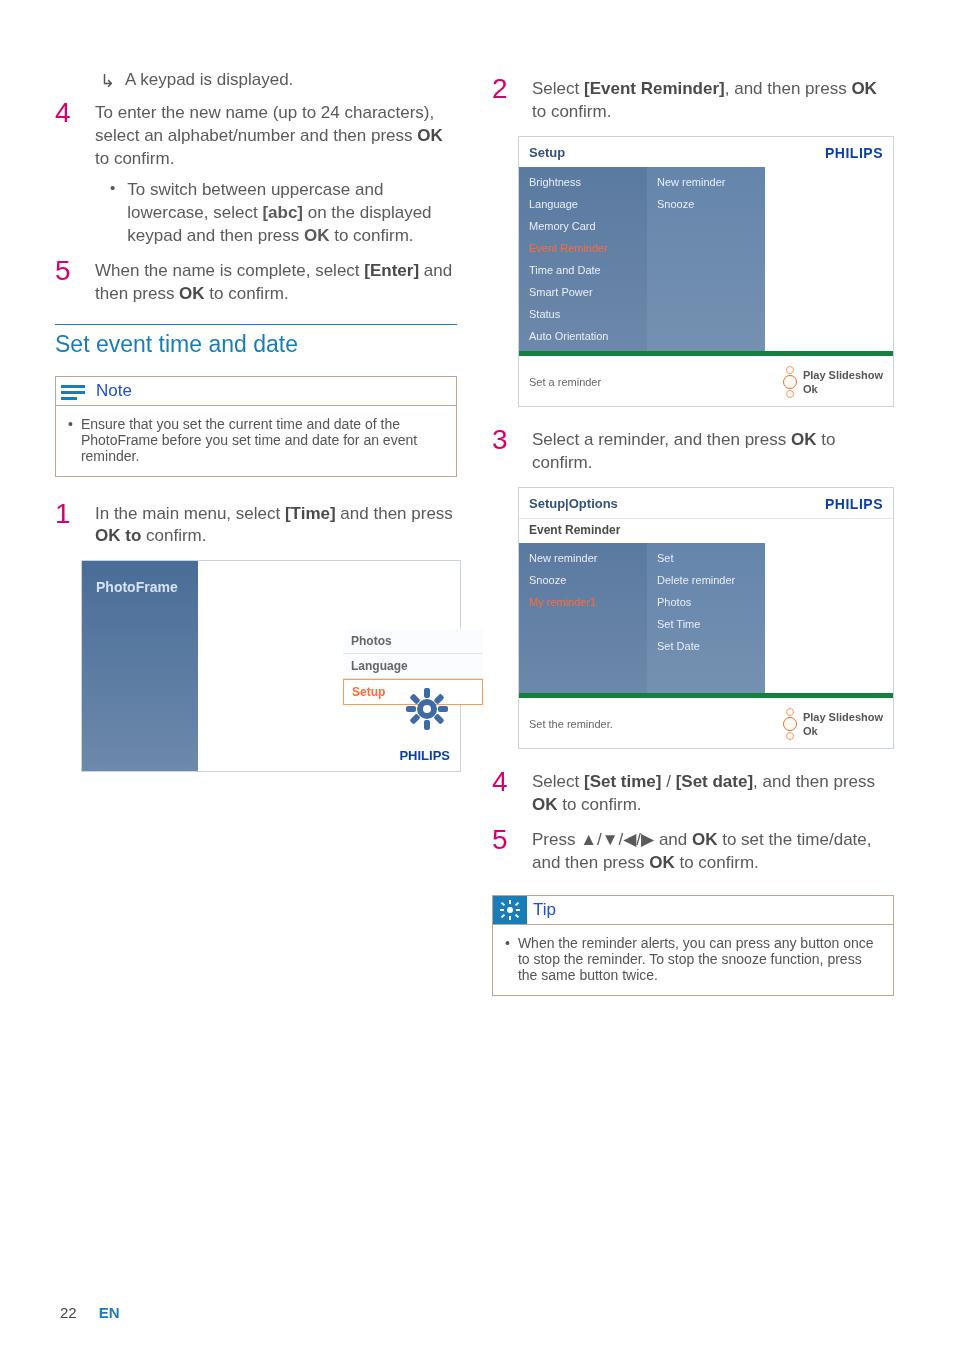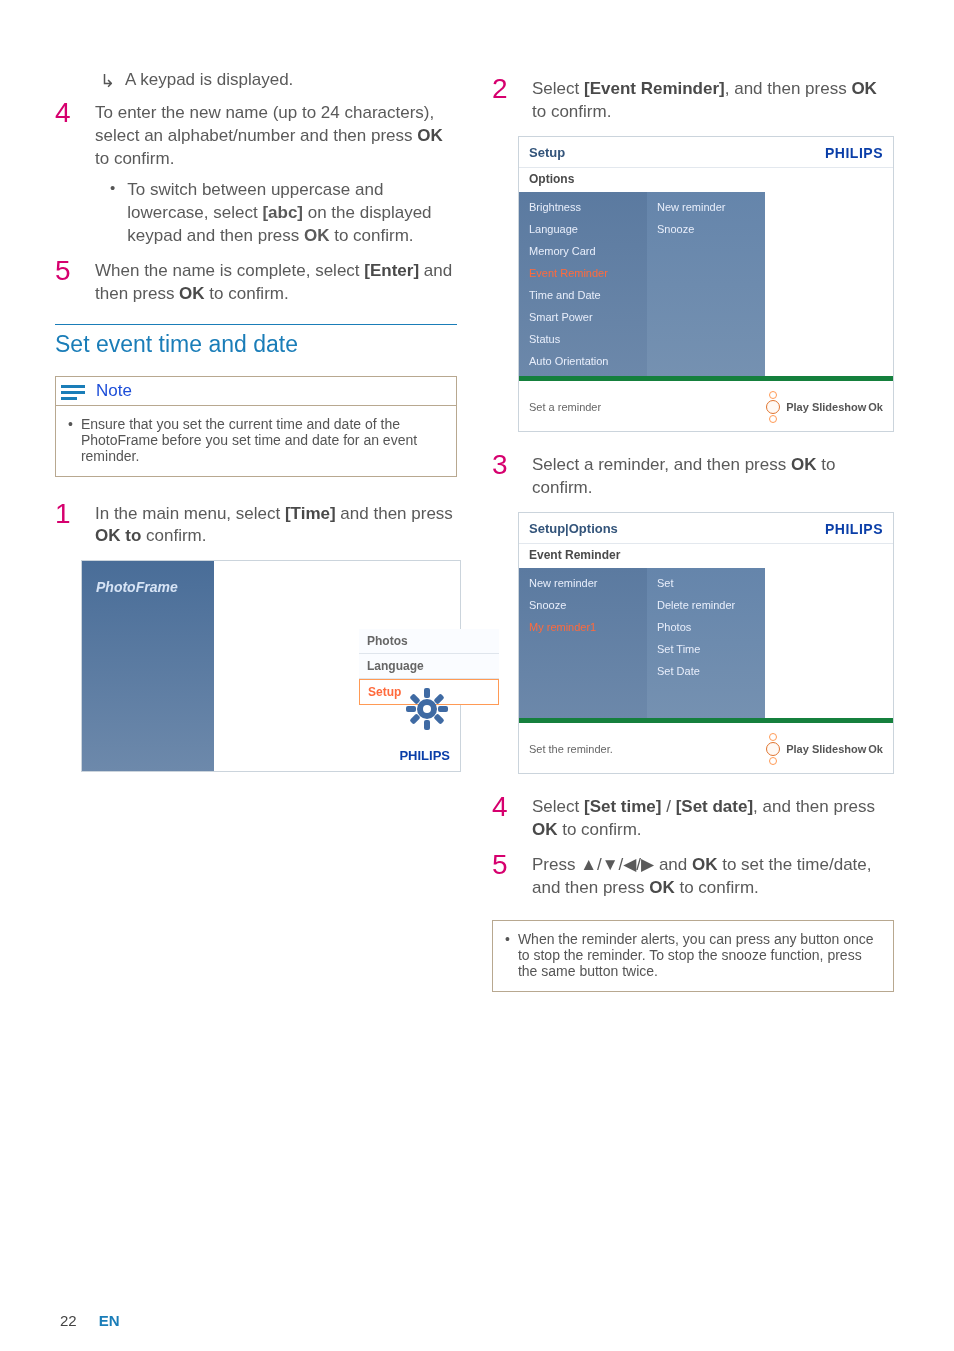--- a/index.html
+++ b/index.html
@@ -42,35 +42,35 @@
   .ss-sub { padding: 4px 10px 6px 10px; color: #4a4a4a; font-size: 12px; font-weight: 700; border-top: 1px solid #e3e8ee; }
   .ss-body { display: flex; }
   .panel { background: linear-gradient(#5b7aa0, #6c88aa); width: 128px; padding: 4px 0; }
   .panel2 { background: linear-gradient(#6585ab, #7591b1); width: 118px; padding: 4px 0; }
   .opt { color: #e8eefb; font-size: 11px; font-weight: 400; padding: 5px 10px; white-space: nowrap; }
   .opt.sel { color: #ff6a3c; }
   .panel-right { flex: 1; background: #fff; }
   .ss-foot { display: flex; justify-content: space-between; align-items: center; padding: 10px 10px 8px 10px; border-top: 5px solid #15803d; font-size: 11px; }
   .hint { color: #666; }
   .ok { display: flex; align-items: center; gap: 6px; }
-  .okcol { display:flex; flex-direction:row; gap:2px; font-size:11px; color:#555; font-weight:700;}
+  .okcol { display:flex; flex-direction:column; gap:2px; font-size:11px; color:#555; font-weight:700;}
   .dpad { display:flex; flex-direction:column; align-items:center; gap:1px;}
   .ring { width:8px; height:8px; border:1.5px solid #ff9a55; border-radius:50%; }
   .ring.mid { width:14px; height:14px; border:1.5px solid #e07530; border-radius:50%; background:#fff9f4;}
   .screenshot.frame1 { margin-left: 26px; width: 380px; }
   .frame1-body { display:flex; height: 210px; }
-  .frame1-left { width: 132px; background: linear-gradient(#496d98, #6d89ab); position:relative;font-style:italic; }
+  .frame1-left { width: 116px; background: linear-gradient(#496d98, #6d89ab); position:relative; }
   .pf-title { color:#d6e3f5; font-weight:700; font-size:14px; padding:18px 0 0 14px; }
   .menu-col { position:absolute; left:145px; top:68px; width:140px; }
   .mitem { color:#666; font-size:12px; font-weight:700; padding:5px 8px; border-bottom:1px solid #dfe5ec; background:#fafcff;}
   .mitem.selm { color:#ff6a3c; border:1px solid #ff9a55; background:#fff; }
   .frame1-right { flex:1; position:relative; }
   .gear { position:absolute; right:10px; bottom:36px; }
   .brand-br { position:absolute; right:10px; bottom:8px; color:#0a3ea8; font-weight:800; font-size:13px; }
-  .pagefoot { position:absolute; bottom:22px; left:60px; font-size:15px; }
+  .pagefoot { position:absolute; bottom:30px; left:60px; font-size:15px; }
   .pagefoot .pn { color:#444; margin-right:18px; }
   .pagefoot .ln { color:#1a7db8; font-weight:600; }
 </style>
 </head>
 <body>
 
 <div class="columns">
 
   <div class="col">
     <div class="result">
@@ -168,21 +168,20 @@
       <div class="steptext">
         <span>Select </span><b>[Event Reminder]</b><span>, and then press </span><b>OK</b><span> to confirm.</span>
       </div>
     </div>
 
     <div class="screenshot">
       <div class="ss-top">
         <div class="ss-title">Setup</div>
         <div class="brand">PHILIPS</div>
       </div>
-      <div class="ss-sub">Options</div>
       <div class="ss-body">
         <div class="panel">
           <div class="opt">Brightness</div>
           <div class="opt">Language</div>
           <div class="opt">Memory Card</div>
           <div class="opt sel">Event Reminder</div>
           <div class="opt">Time and Date</div>
           <div class="opt">Smart Power</div>
           <div class="opt">Status</div>
           <div class="opt">Auto Orientation</div>
@@ -261,20 +260,38 @@
     </div>
 
     <div class="step">
       <div class="stepnum">5</div>
       <div class="steptext">
         <span>Press </span><span style="font-family:Arial;">▲/▼/◀/▶</span><span> and </span><b>OK</b><span> to set the time/date, and then press </span><b>OK</b><span> to confirm.</span>
       </div>
     </div>
 
     <div class="callout" style="margin-top:20px;">
+      <div class="callhead">
+        <div class="tipicon" style="background:#1a7db8;">
+          <svg width="22" height="22" viewBox="0 0 22 22">
+              <g fill="#fff">
+                <circle cx="11" cy="11" r="3"></circle>
+                <rect x="10" y="1" width="2" height="4"></rect>
+                <rect x="10" y="17" width="2" height="4"></rect>
+                <rect x="1" y="10" width="4" height="2"></rect>
+                <rect x="17" y="10" width="4" height="2"></rect>
+                <rect x="3" y="3" width="2" height="4" transform="rotate(-45 4 5)"></rect>
+                <rect x="17" y="15" width="2" height="4" transform="rotate(-45 18 17)"></rect>
+                <rect x="17" y="3" width="2" height="4" transform="rotate(45 18 5)"></rect>
+                <rect x="3" y="15" width="2" height="4" transform="rotate(45 4 17)"></rect>
+              </g>
+            </svg>
+        </div>
+        <div class="calltitle">Tip</div>
+      </div>
       <div class="callbody">
         <div class="li">
             <span class="dot">•</span>
             <span>When the reminder alerts, you can press any button once to stop the reminder. To stop the snooze function, press the same button twice.</span>
           </div>
       </div>
     </div>
 
   </div>
 </div>

